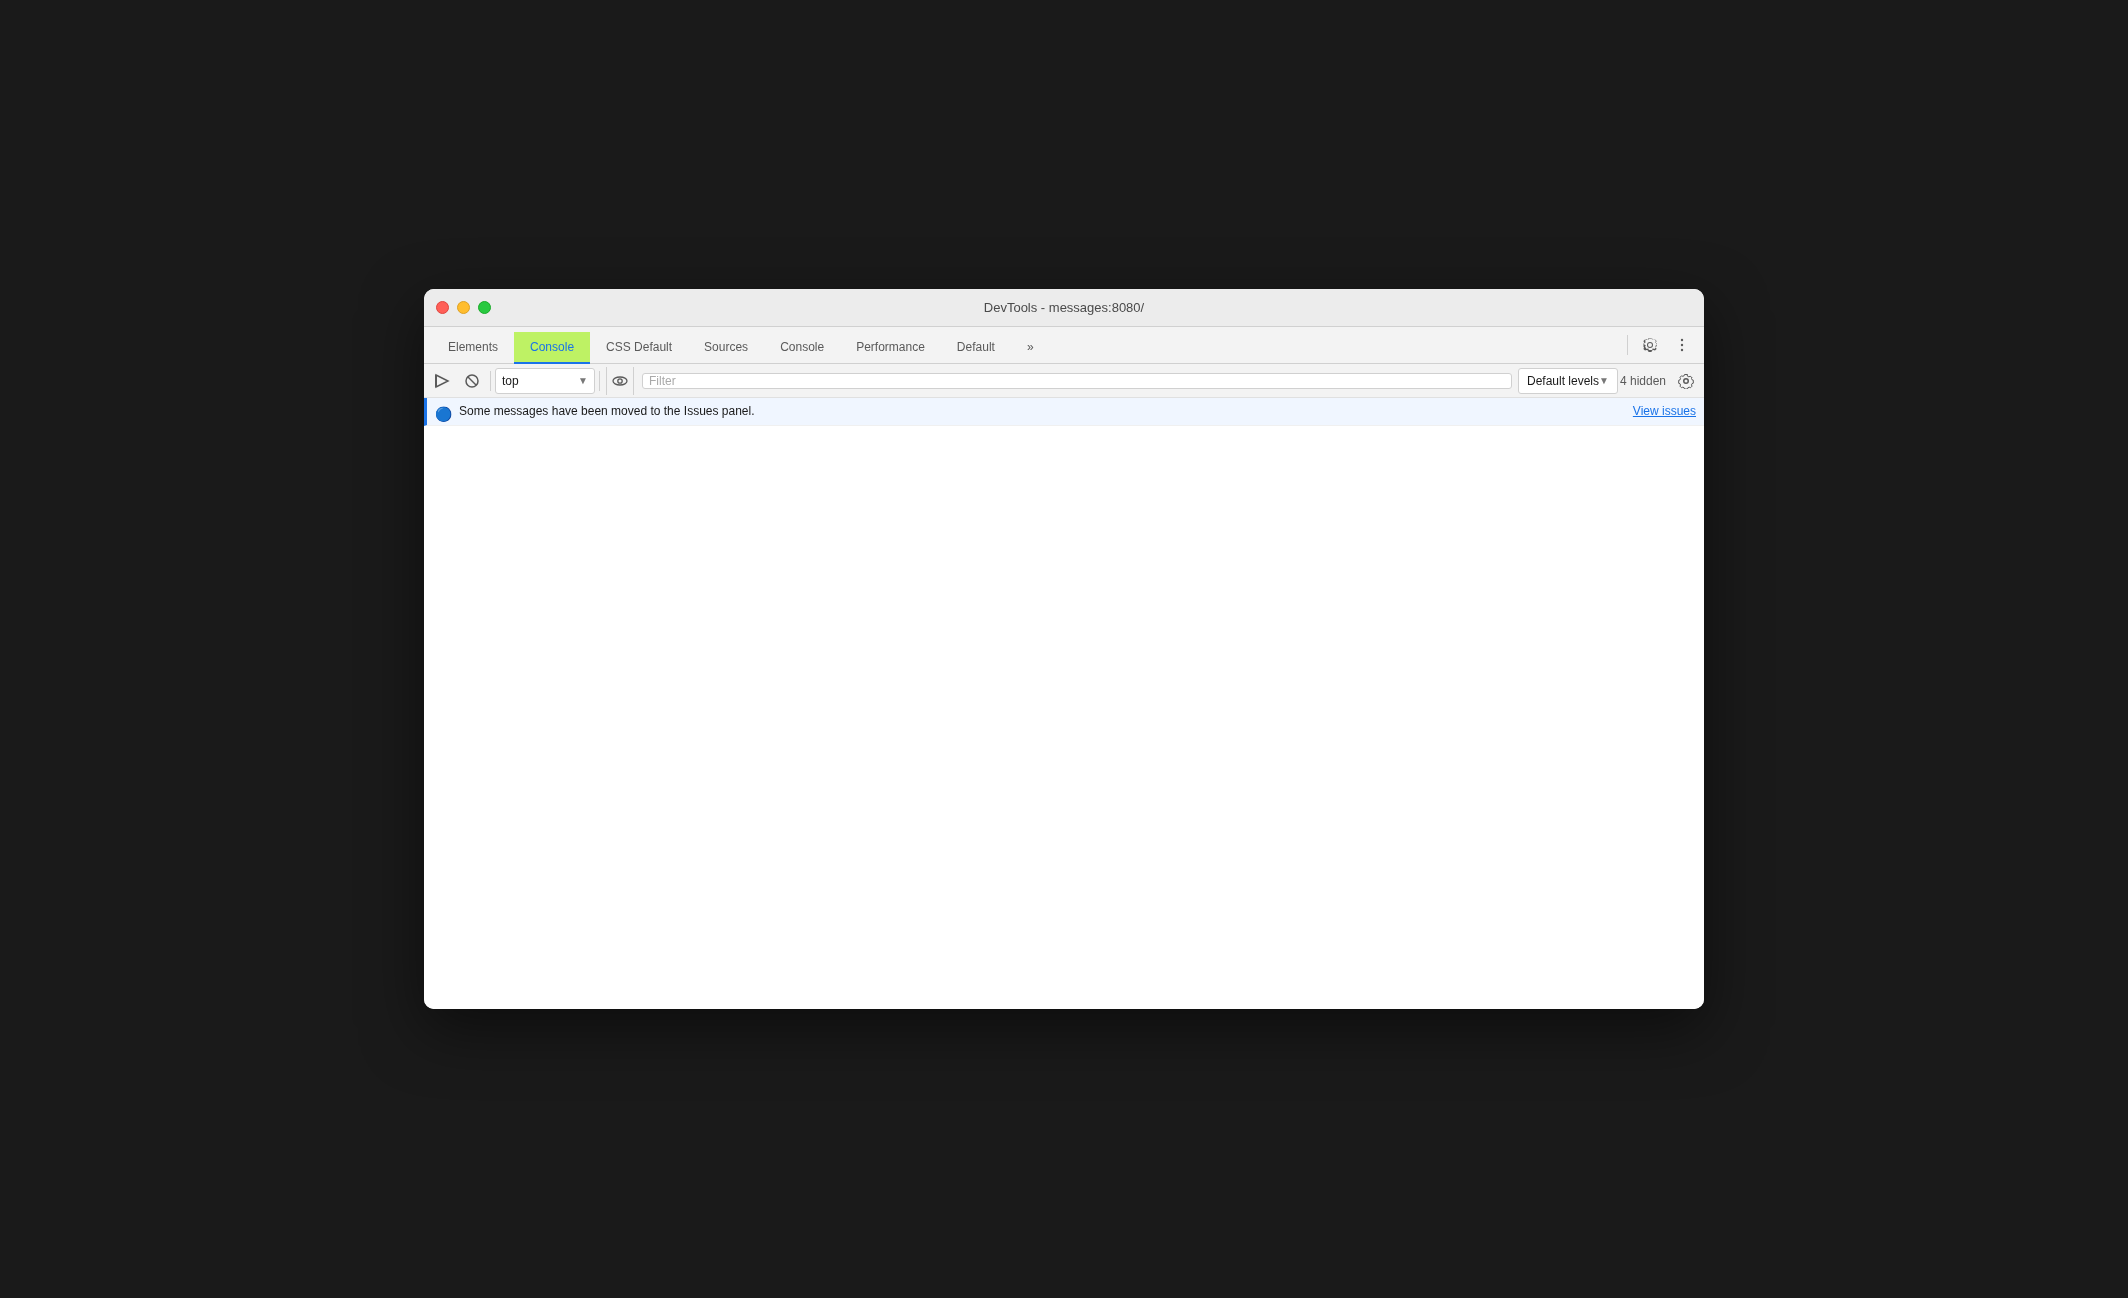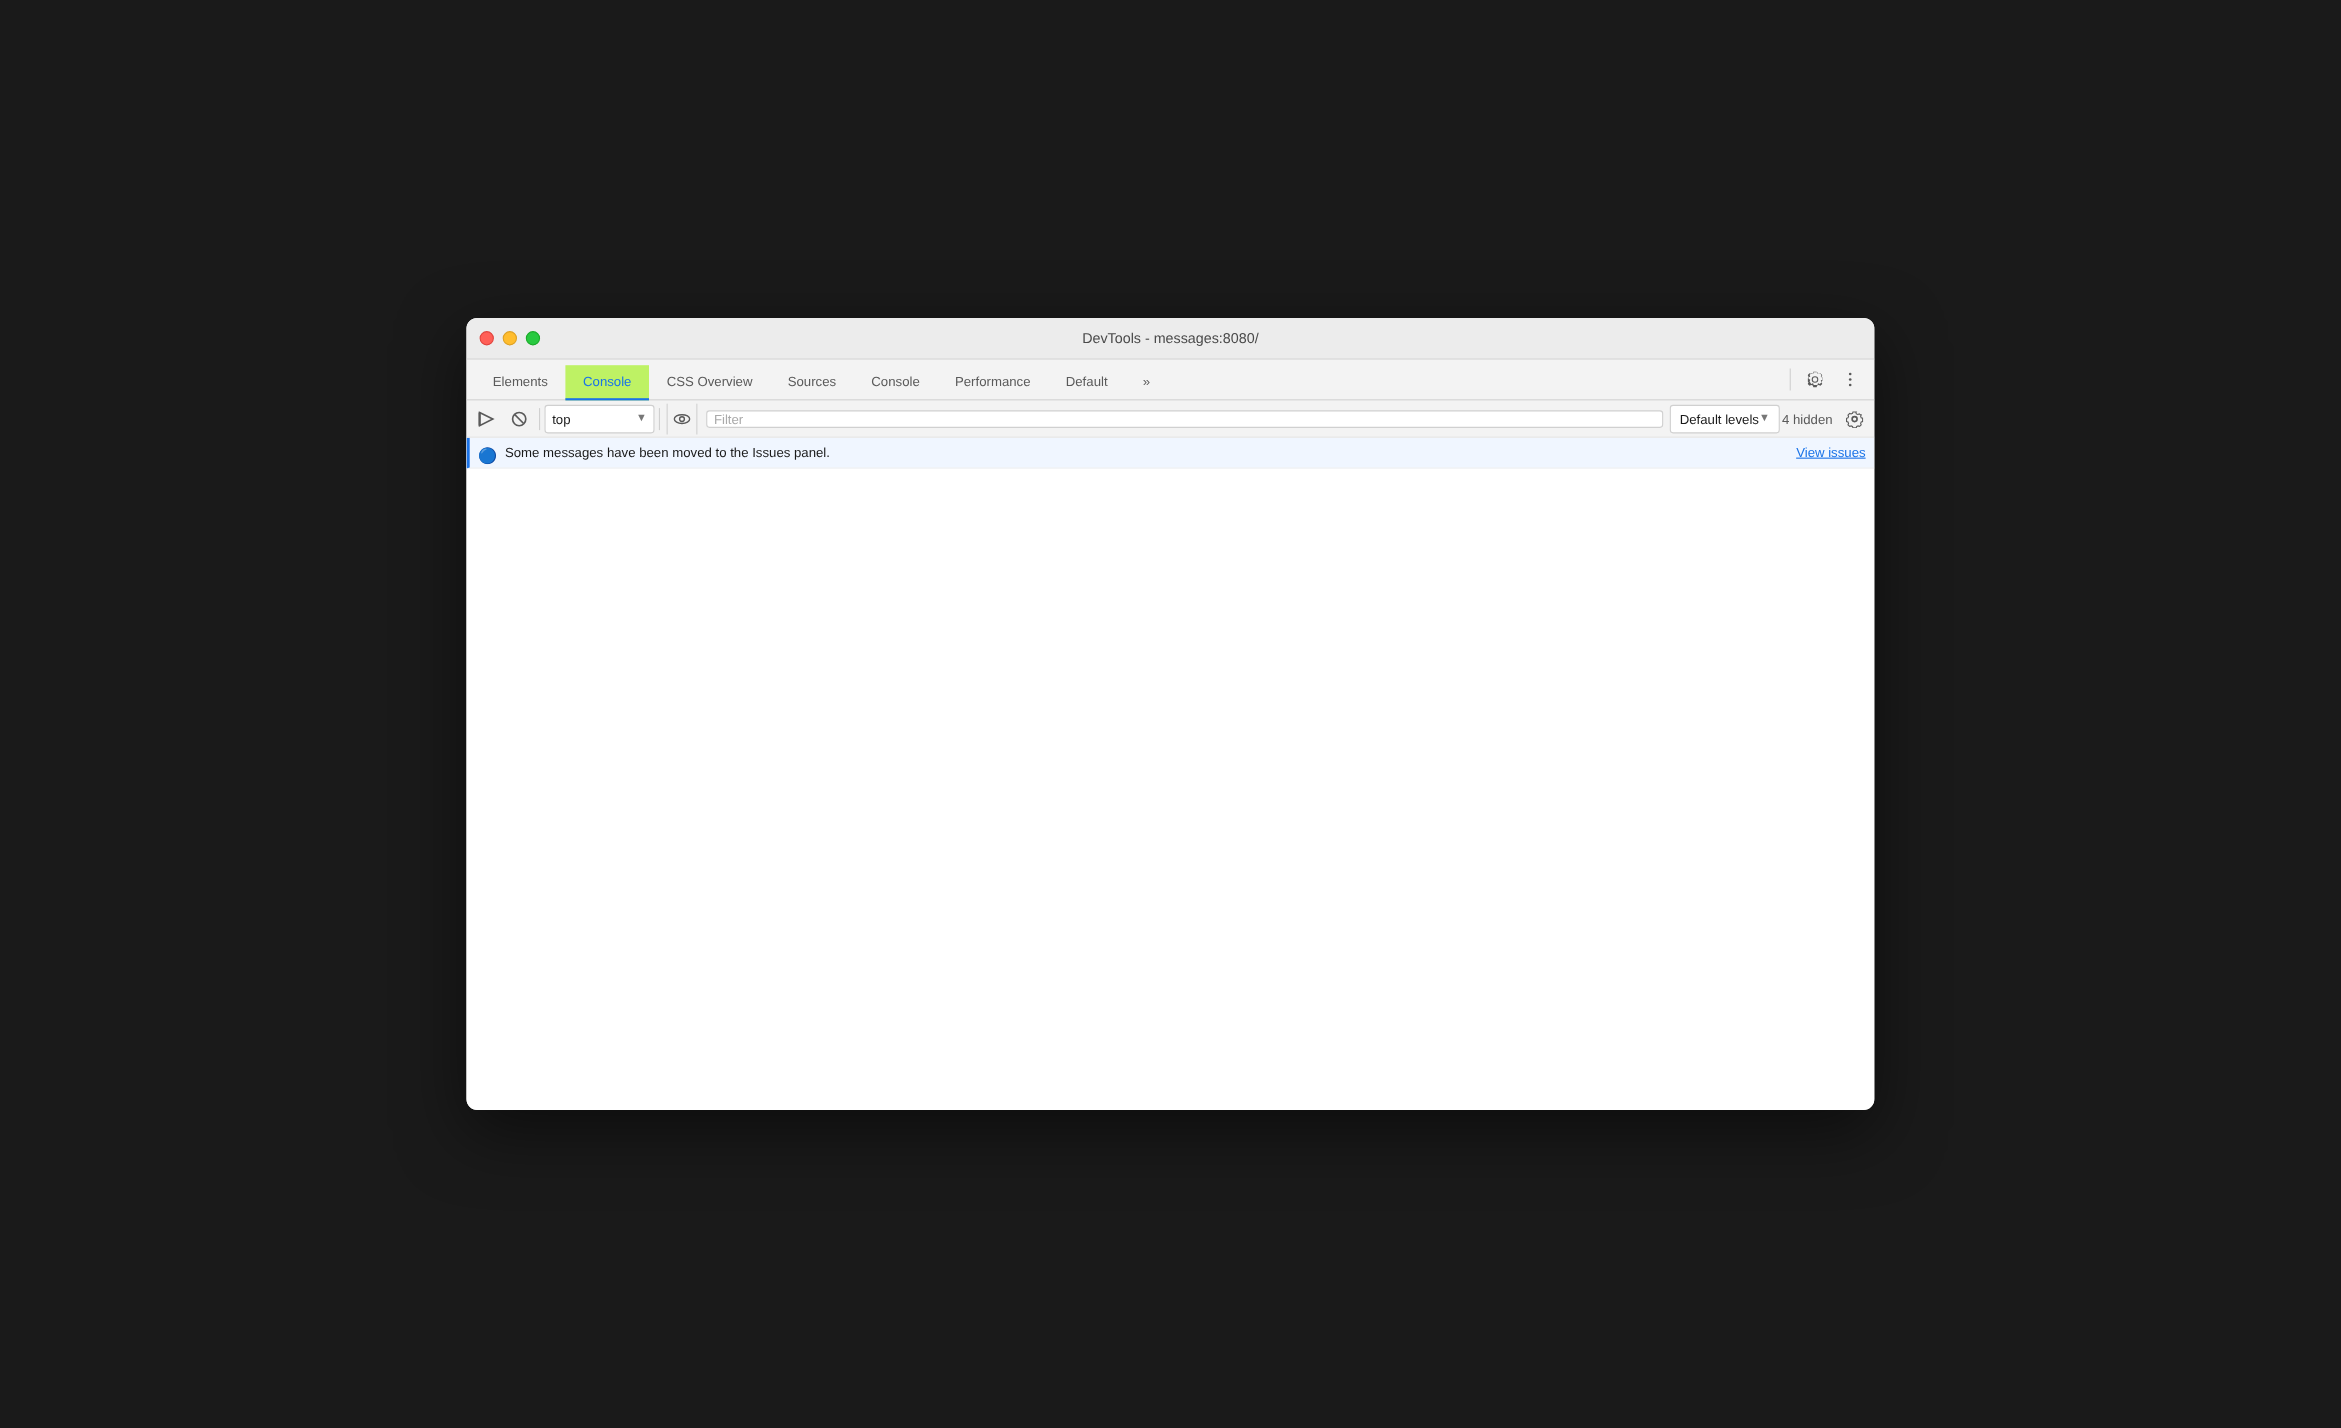--- a/index.html
+++ b/index.html
@@ -308,21 +308,21 @@
   </div>
 
   <div class="tabs-bar">
     <div class="tab">
       <span>Elements</span>
     </div>
     <div class="tab active">
       <span>Console</span>
     </div>
     <div class="tab">
-      <span>CSS Overview</span>
+      <span>CSS Default</span>
     </div>
     <div class="tab">
       <span>Sources</span>
     </div>
     <div class="tab">
       <span>Console</span>
     </div>
     <div class="tab">
       <span>Performance</span>
     </div>

